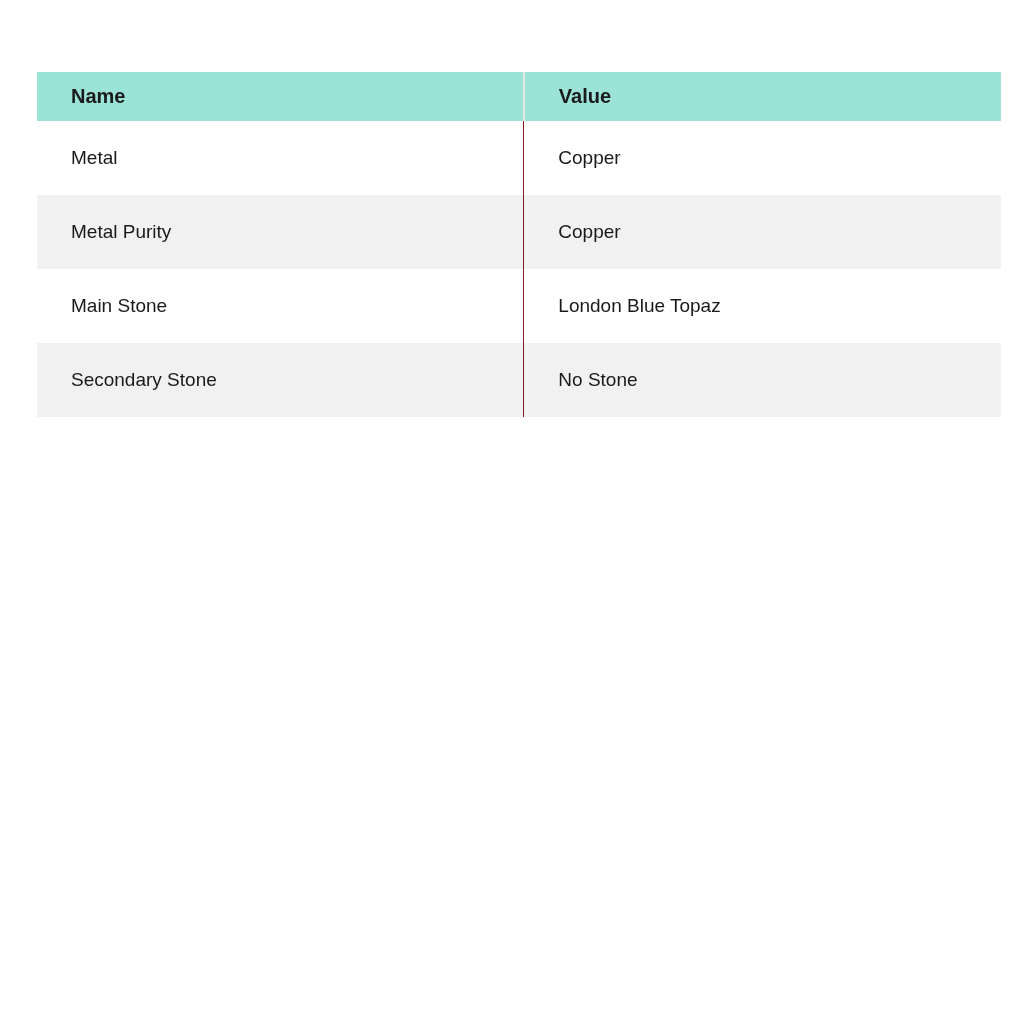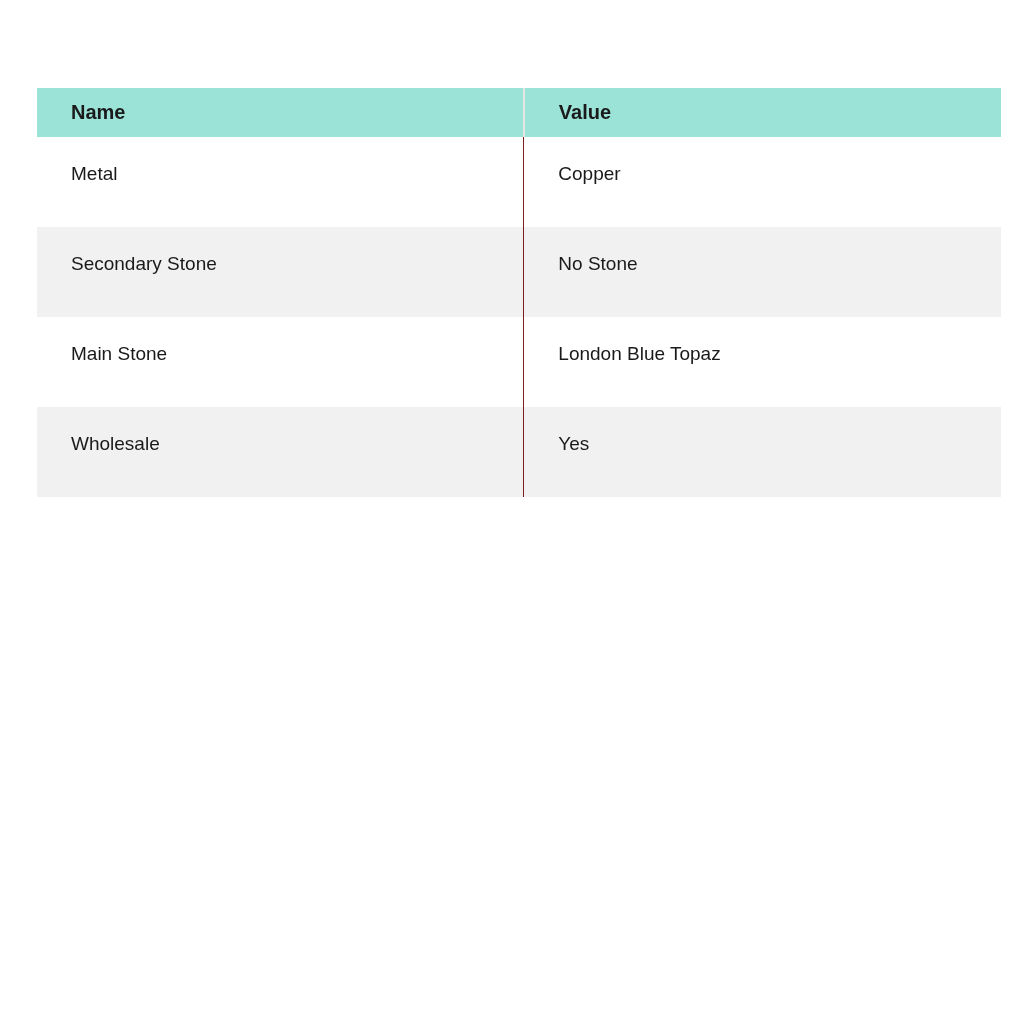--- a/index.html
+++ b/index.html
@@ -11,40 +11,40 @@
   }
   .page {
     position: relative;
     width: 1024px;
     height: 1024px;
     background: #ffffff;
     overflow: hidden;
   }
   .attr-table {
     position: absolute;
-    top: 88px;
+    top: 72px;
     left: 37px;
     width: 964px;
     border-collapse: collapse;
     font-size: 19px;
   }
   .attr-table .header-row {
     background: #9be2d7;
   }
   .attr-table th {
     text-align: left;
     font-weight: 700;
     font-size: 20px;
     height: 49px;
     padding: 0 0 0 34px;
     vertical-align: middle;
   }
   .attr-table td {
     height: 74px;
-    padding: 0 0 16px 34px;
+    padding: 0 0 0 34px;
     vertical-align: middle;
     font-weight: 400;
   }
   .attr-table .col-name { width: 486px; }
   .attr-table .col-value { width: 478px; margin-left: 48px; }
   
   .attr-table th + th,
   .attr-table td + td {
     border-left: 1px solid #7f1d1d;
   }
@@ -69,26 +69,26 @@
         <th class="col-name">Name</th>
         <th class="col-value">Value</th>
       </tr>
     </thead>
     <tbody>
       <tr>
         <td>Metal</td>
         <td>Copper</td>
       </tr>
       <tr>
-        <td>Secondary Stone</td>
-        <td>No Stone</td>
+        <td>Metal Purity</td>
+        <td>Copper</td>
       </tr>
       <tr>
         <td>Main Stone</td>
         <td>London Blue Topaz</td>
       </tr>
       <tr>
-        <td>Wholesale</td>
-        <td>Yes</td>
+        <td>Secondary Stone</td>
+        <td>No Stone</td>
       </tr>
     </tbody>
   </table>
 </div>
 
 </body></html>

